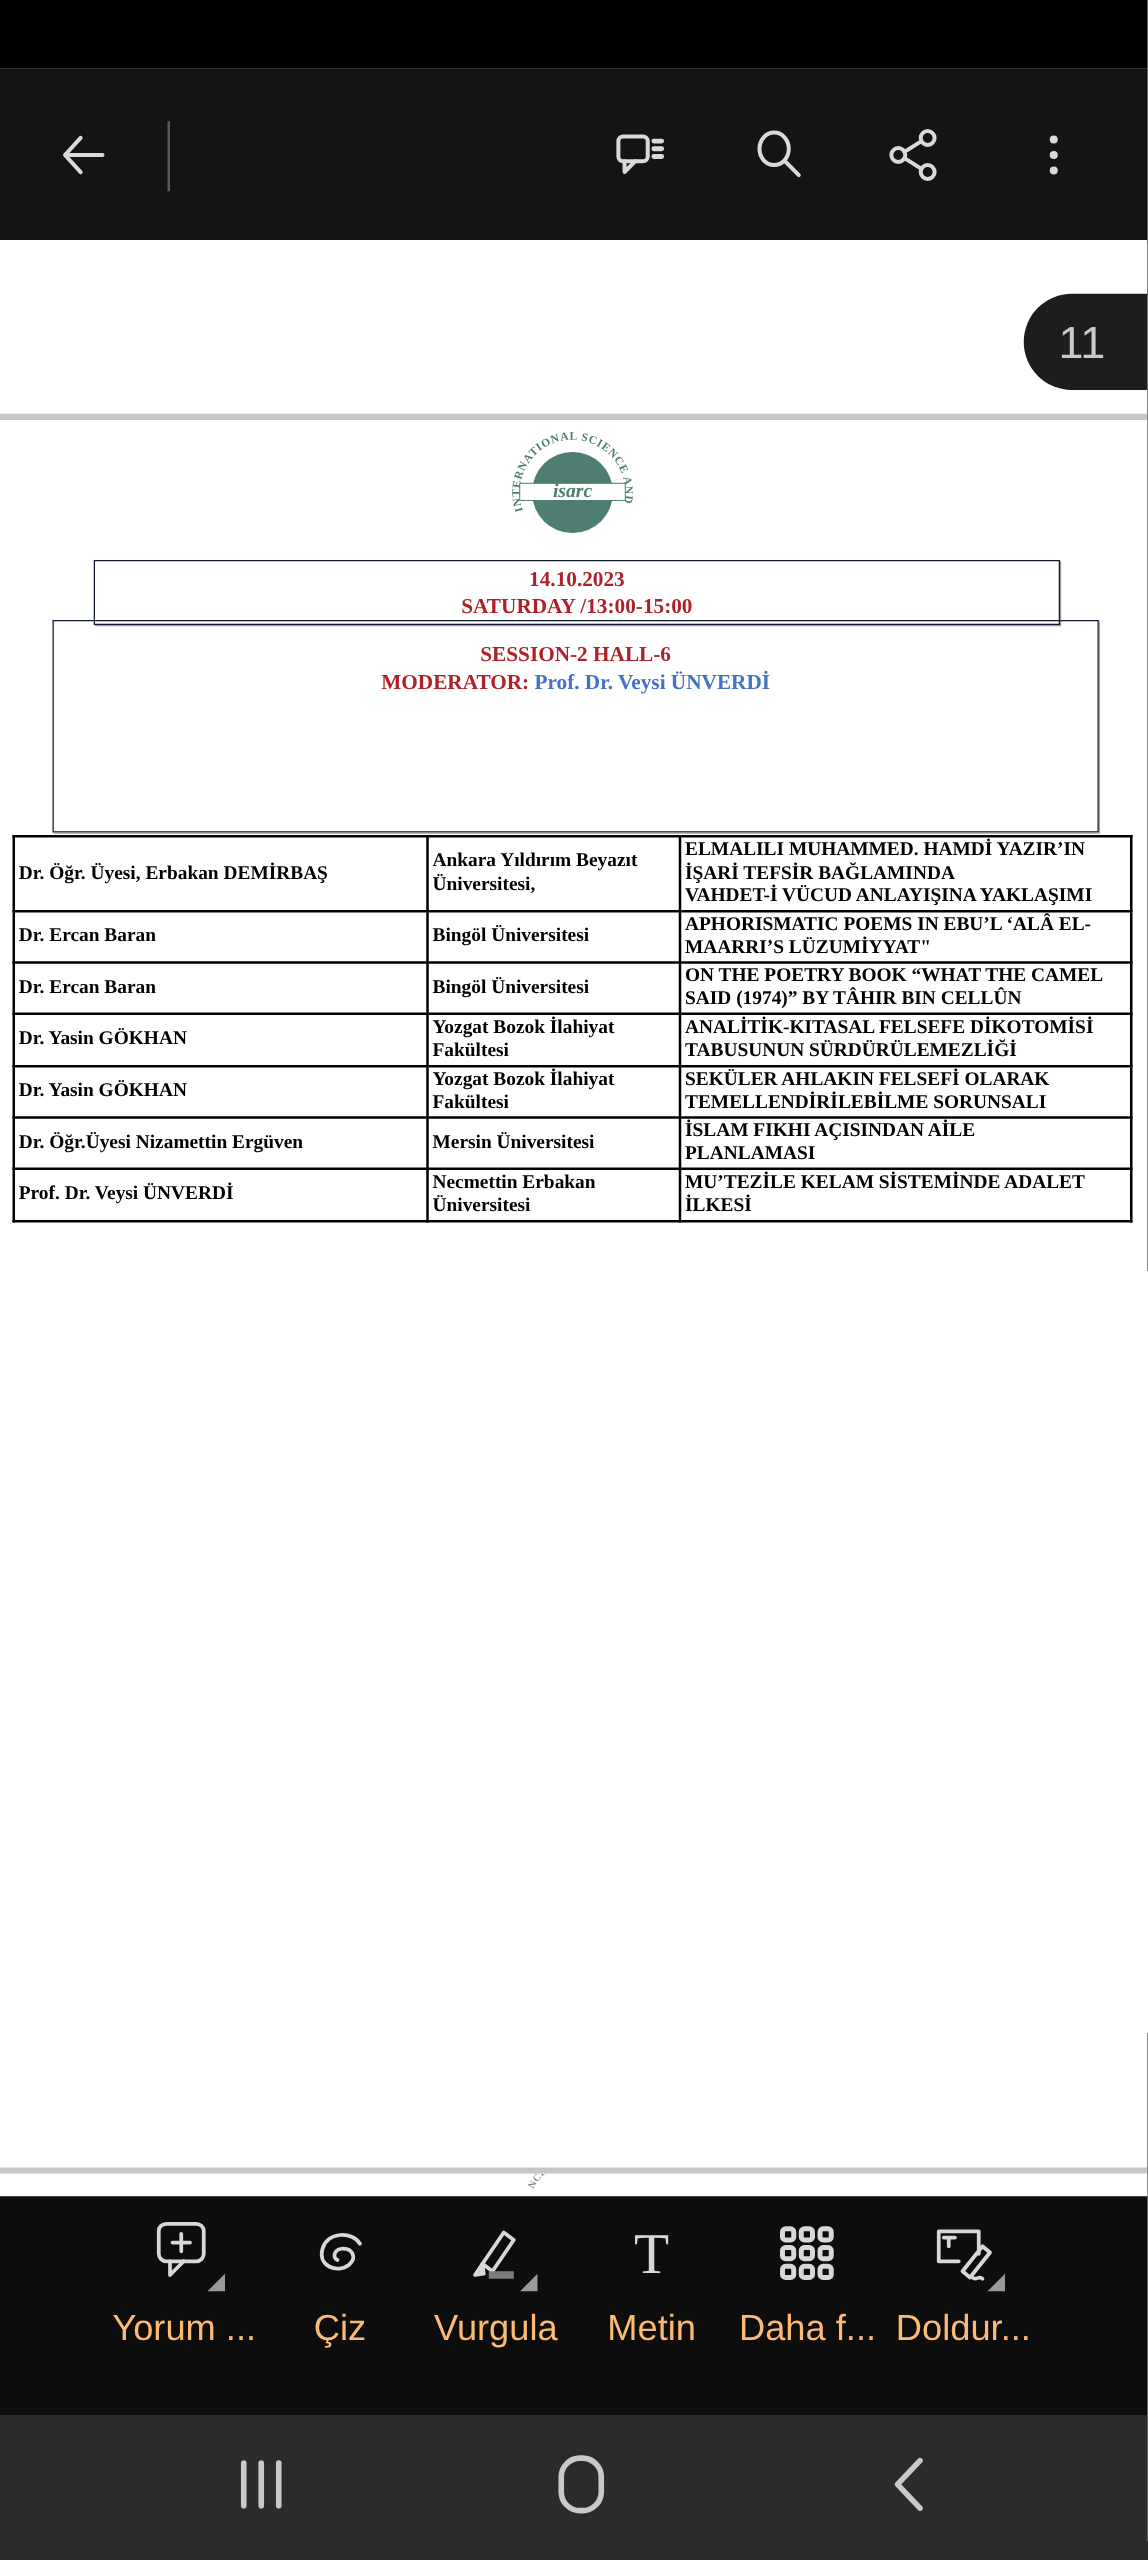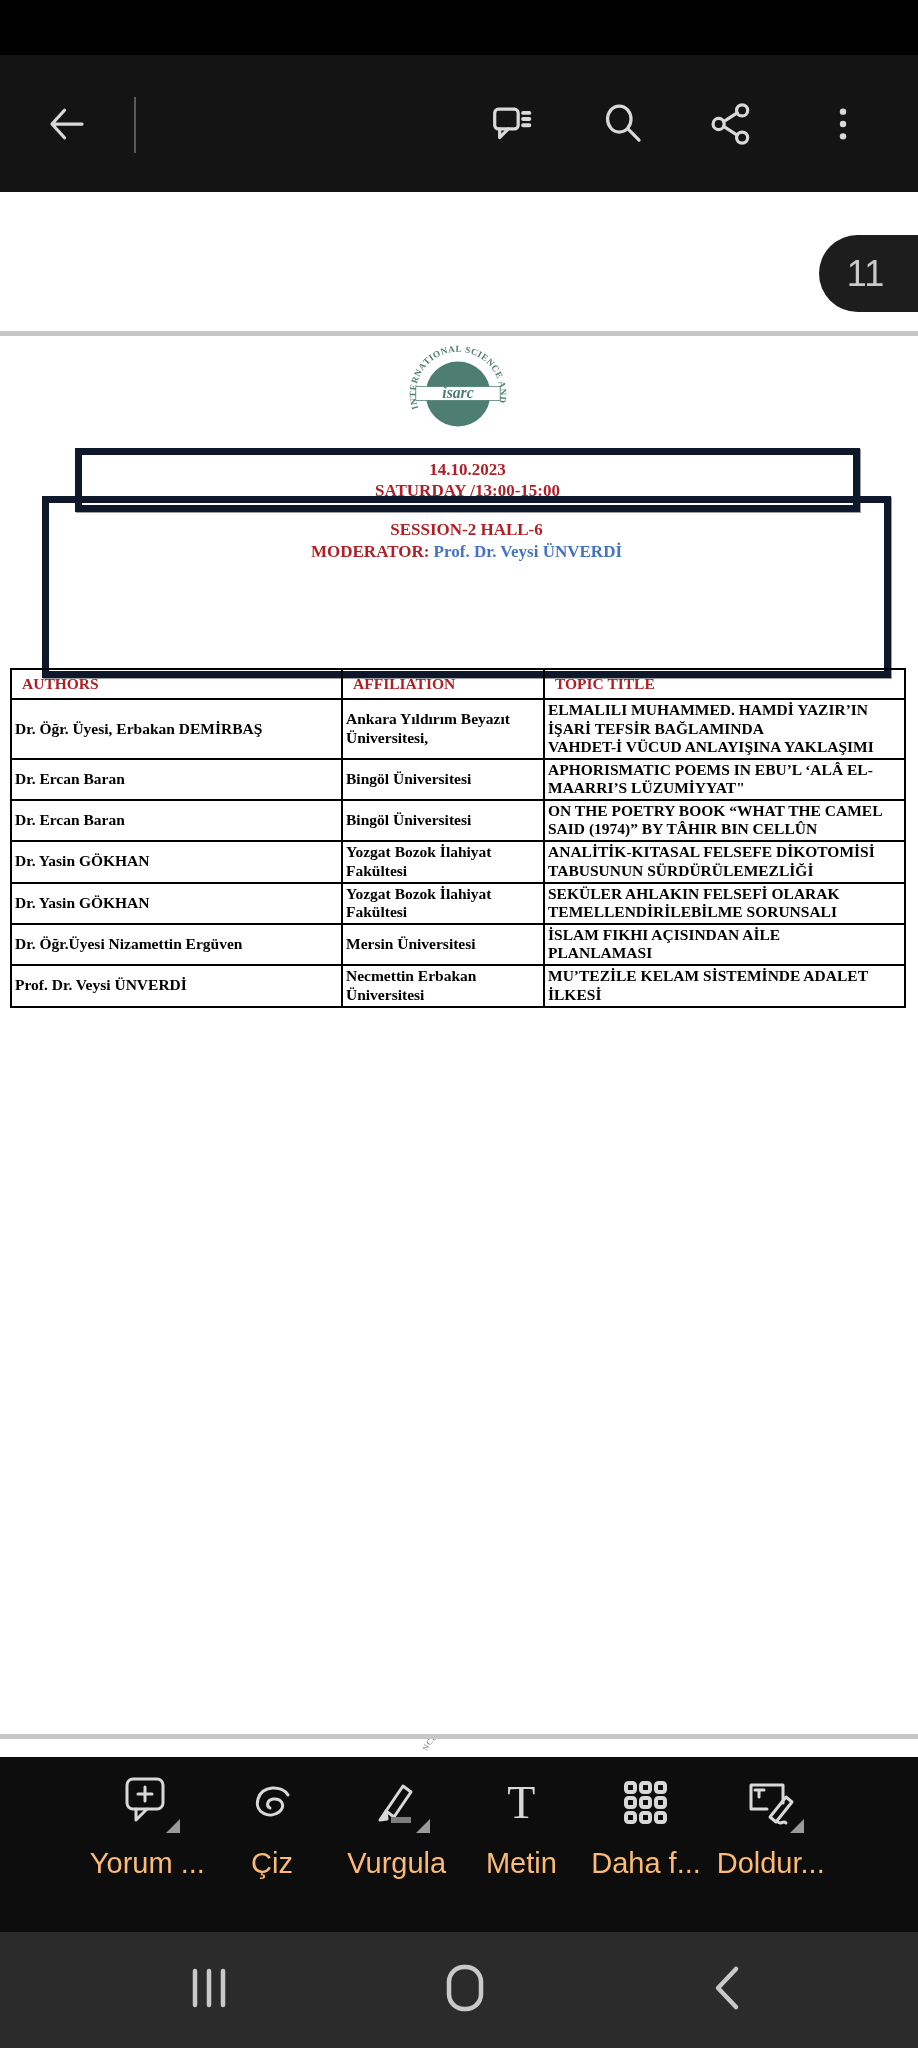--- a/index.html
+++ b/index.html
@@ -20,21 +20,21 @@
               border-radius:39px 0 0 39px;color:#c9c9c9;font-size:36px;
               display:flex;align-items:center;justify-content:center;padding-right:6px;}
 
   
   .viewer{position:absolute;left:0;top:192px;width:918px;height:1565px;background:#fff;}
   .page-sep{position:absolute;left:0;width:918px;height:5px;background:#c7c7c7;}
   .sep1{top:139px;} .sep2{top:1542px;}
   .doc{position:absolute;left:0;top:144px;width:918px;height:1398px;background:#fff;
        font-family:"Liberation Serif","DejaVu Serif",serif;font-weight:bold;color:#000;}
   .logo-wrap{position:absolute;left:404px;top:4px;width:108px;height:108px;}
-  .doc-box{position:absolute;border:7px solid #0f172a;box-shadow:1px 1px 0 #9e9e9e;text-align:center;}
+  .doc-box{position:absolute;border:1px solid #0f172a;box-shadow:1px 1px 0 #9e9e9e;text-align:center;}
   .date-box{left:75px;top:112px;width:771px;height:46px;padding-top:4px;}
   .date-box div{font-size:17px;line-height:21px;color:var(--red);}
   .session-box{left:42px;top:160px;width:835px;height:152px;padding-top:16px;}
   .session-box div{font-size:17px;line-height:22px;color:var(--red);}
   .mod-name{color:var(--blue);}
 
   table.program{position:absolute;left:10px;top:332px;border-collapse:collapse;table-layout:fixed;
                 width:894px;font-size:15.5px;line-height:18.5px;}
   table.program col.c1{width:331px;} table.program col.c2{width:202px;} table.program col.c3{width:361px;}
   table.program th,table.program td{border:2px solid #000;padding:1px 3px;vertical-align:middle;
@@ -140,25 +140,20 @@
         <div><span>MODERATOR:</span> <span class="mod-name">Prof. Dr. Veysi ÜNVERDİ</span></div>
       </div>
 
       <table class="program">
         <colgroup>
             <col class="c1">
             <col class="c2">
             <col class="c3">
           </colgroup>
         <tbody>
-            <tr>
-          <th>AUTHORS</th>
-          <th>AFFILIATION</th>
-          <th>TOPIC TITLE</th>
-        </tr>
         <tr class="r1">
           <td class="author">Dr. Öğr. Üyesi, Erbakan DEMİRBAŞ</td>
           <td class="affil">Ankara Yıldırım Beyazıt
 Üniversitesi,</td>
           <td class="topic">ELMALILI MUHAMMED. HAMDİ YAZIR’IN
 İŞARİ TEFSİR BAĞLAMINDA
 VAHDET-İ VÜCUD ANLAYIŞINA YAKLAŞIMI</td>
         </tr>
         <tr class="r2">
           <td class="author">Dr. Ercan Baran</td>

